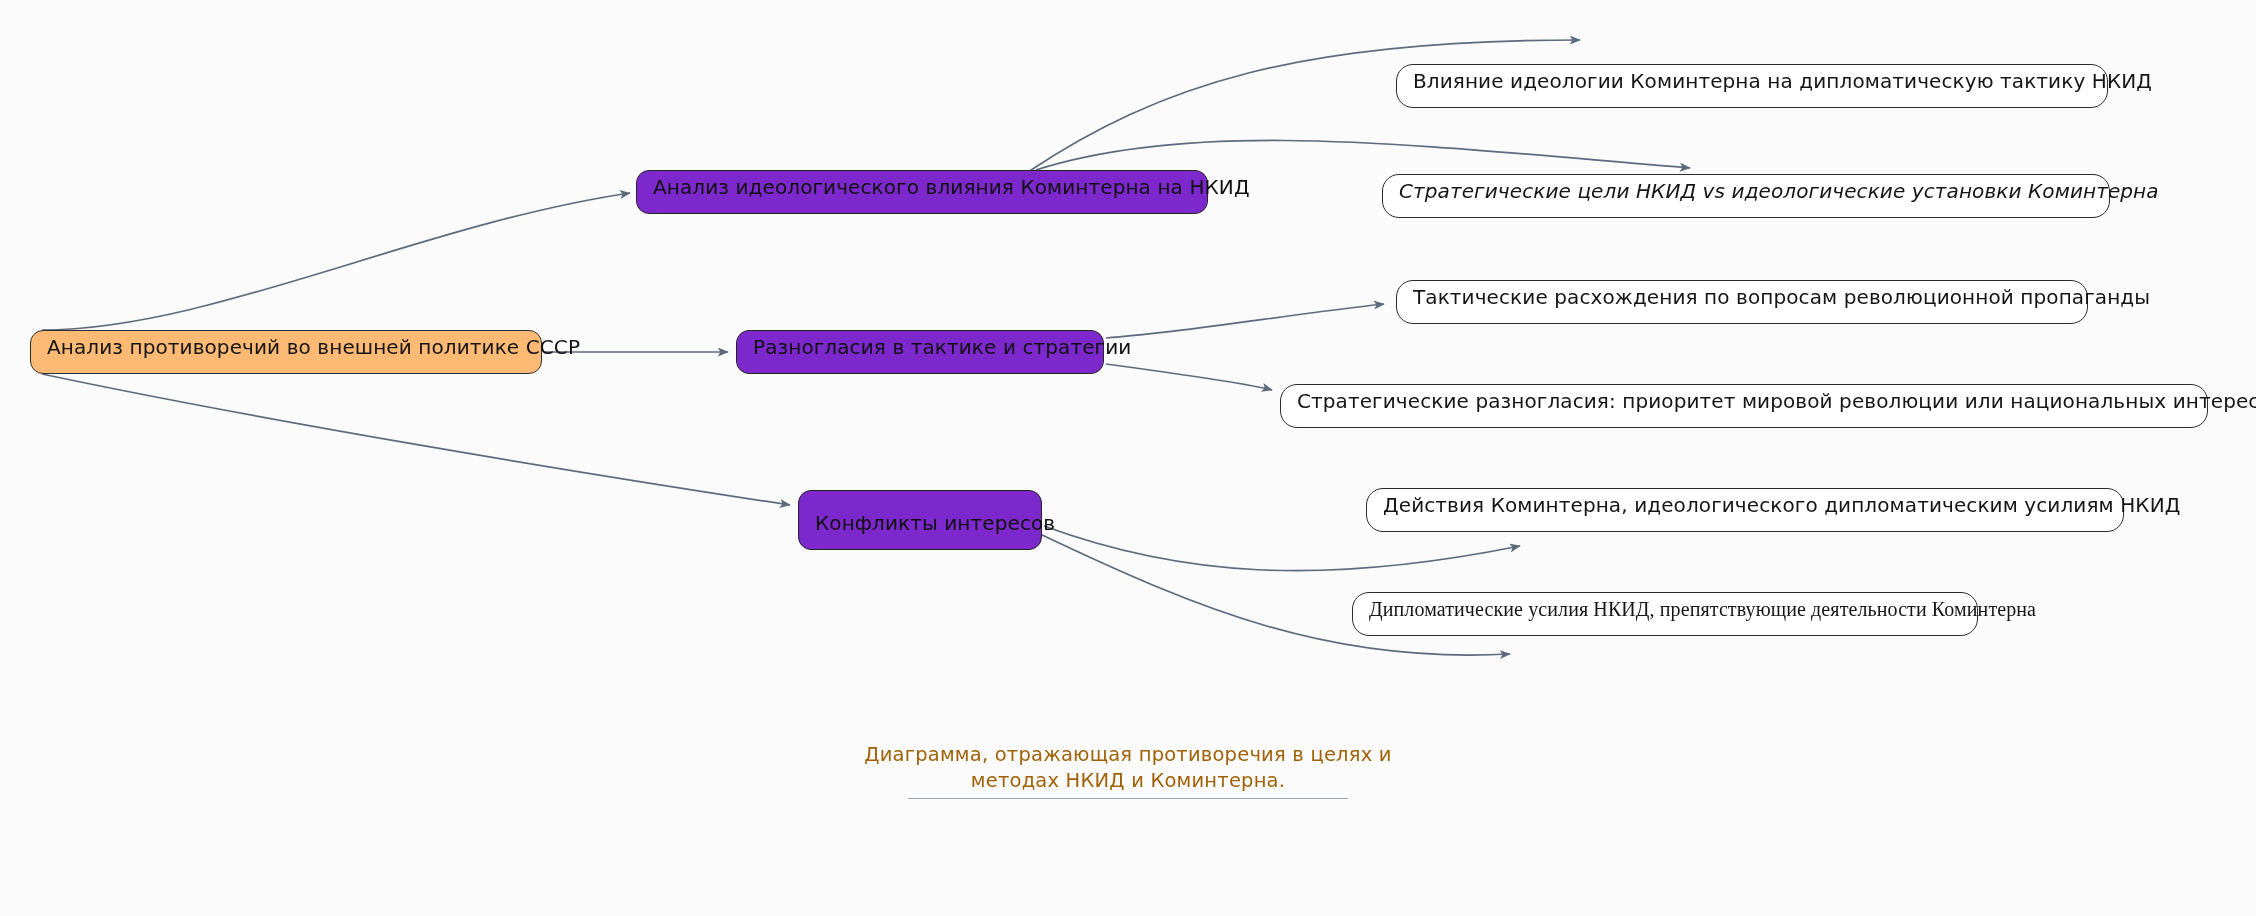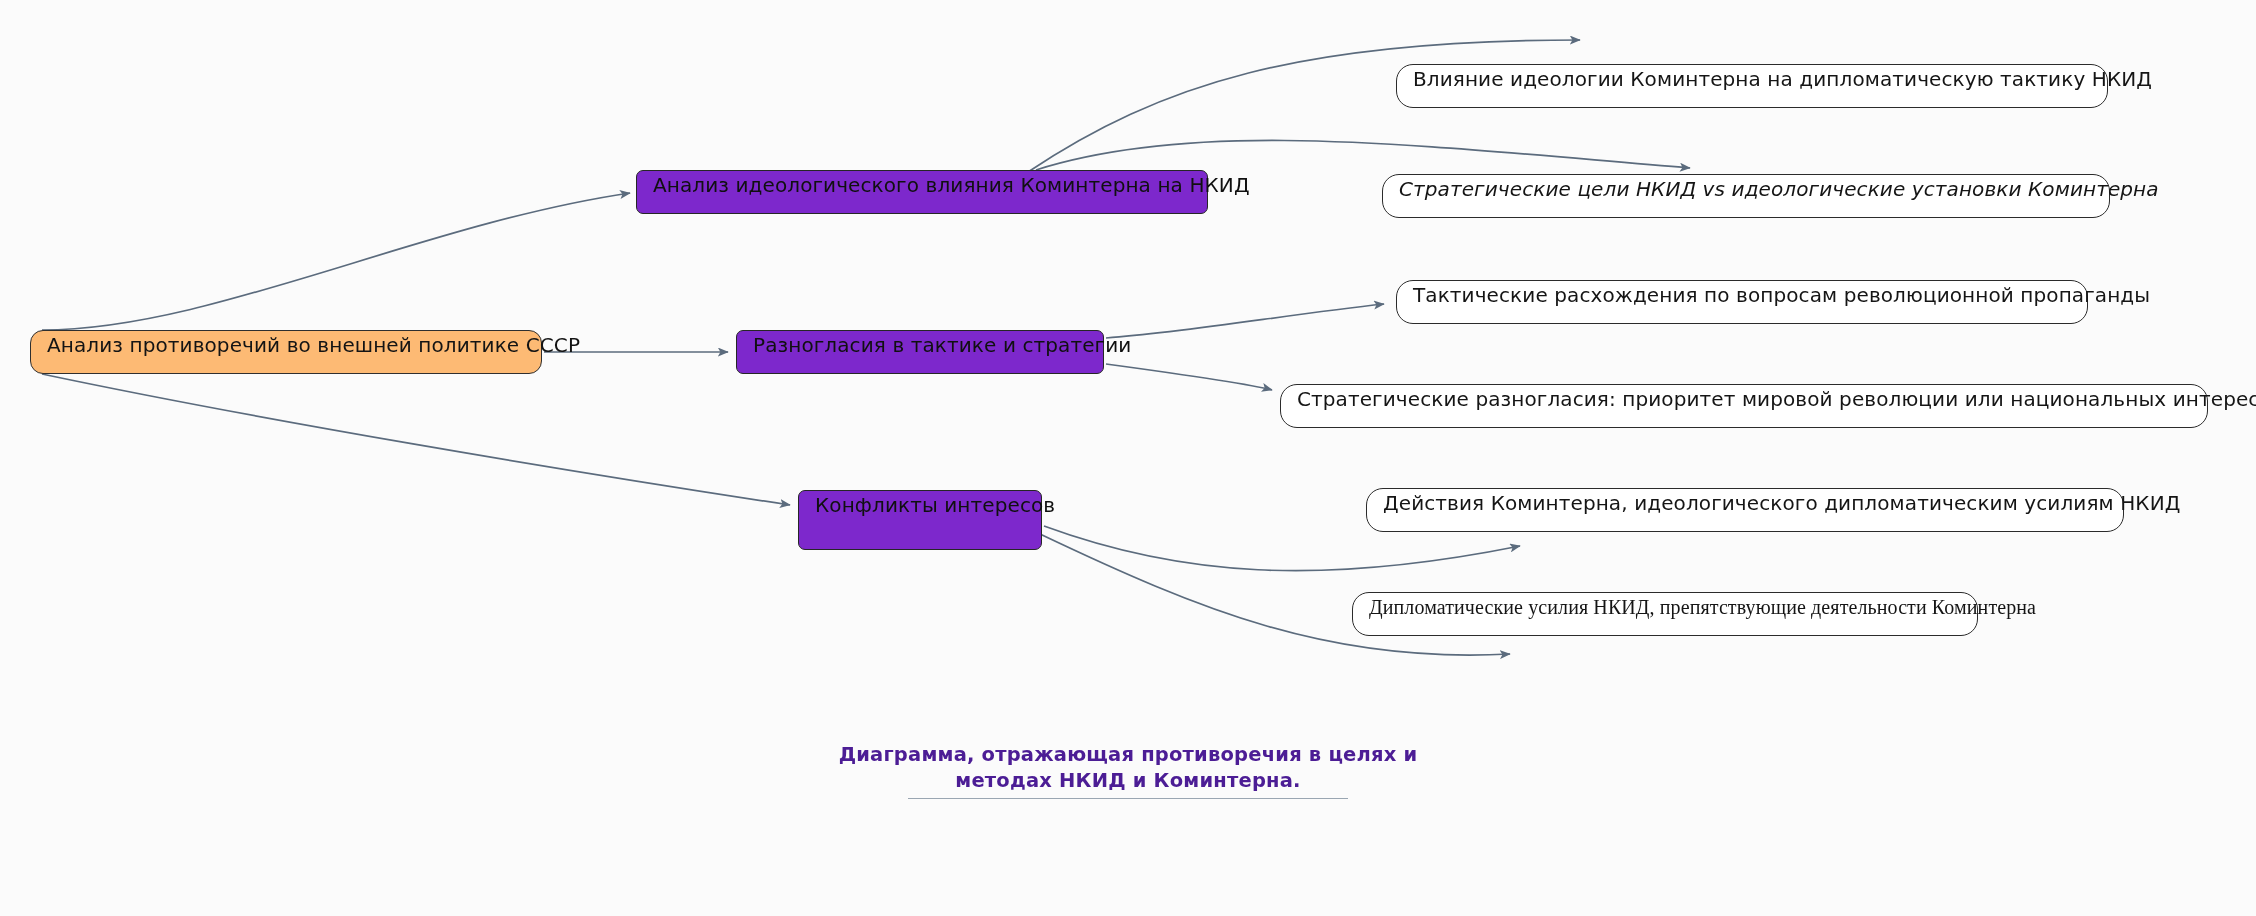--- a/index.html
+++ b/index.html
@@ -30,60 +30,60 @@
     width: 2256px;
     height: 916px;
     pointer-events: none;
   }
 
   
   .node {
     position: absolute;
     box-sizing: border-box;
     display: flex;
-    align-items: flex-start;
+    align-items: flex-end;
     justify-content: flex-start;
     white-space: nowrap;
     border-radius: 14px;
     border: 1.6px solid #2b2b2b;
     font-size: 20px;
     line-height: 1;
     color: #141414;
-    padding: 4px 16px;
+    padding: 16px 16px;
     letter-spacing: .1px;
   }
   .node.root {
     background: #fdba74;
     border-color: #2f2f2f;
     border-radius: 13px;
   }
   .node.branch {
     background: #7d28cc;
     border-color: #262626;
     color: #101010;
-    border-radius: 7px;
+    border-radius: 13px;
   }
   .node.leaf {
     background: #ffffff;
     border-color: #2b2b2b;
     color: #151515;
     border-radius: 17px;
   }
 
   
   #caption {
     position: absolute;
     left: 0;
     top: 742px;
     width: 2256px;
     text-align: center;
-    font-weight: bold;
+    font-weight: normal;
     font-size: 19.5px;
     line-height: 1.32;
-    color: #4c1d95;
+    color: #a16207;
     letter-spacing: .2px;
   }
   #caption-rule {
     position: absolute;
     left: 50%;
     top: 798px;
     transform: translateX(-50%);
     width: 440px;
     height: 1px;
     background: #9aa6b2;

